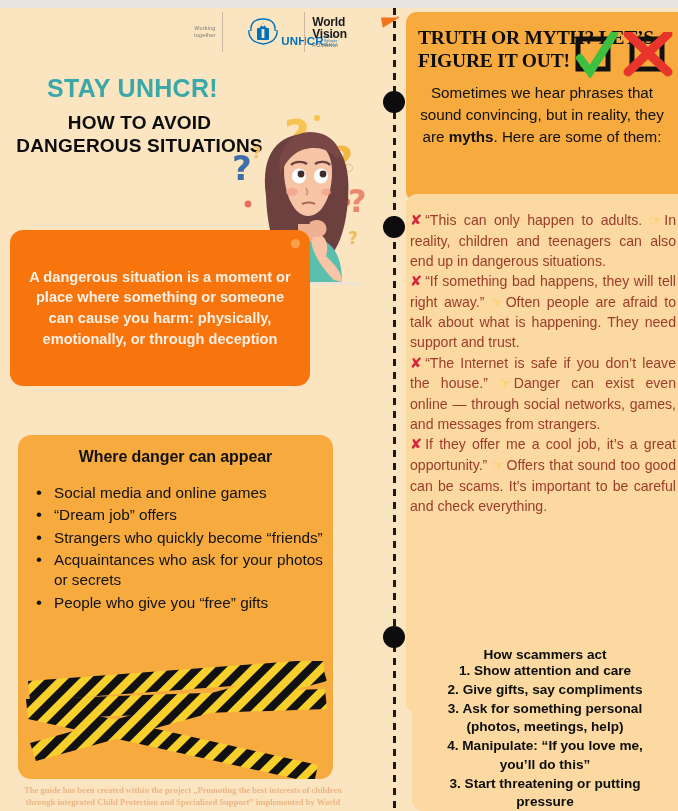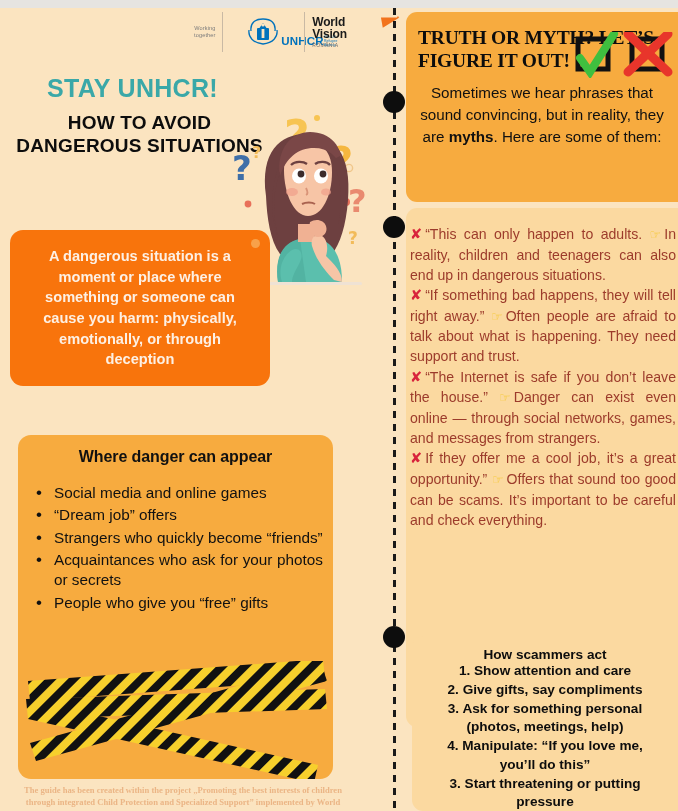--- a/index.html
+++ b/index.html
@@ -72,21 +72,21 @@
     font-weight: bold; font-size: 19px; line-height: 1.22; color: #0d0d0d;
     letter-spacing: .2px;
     padding-left: 14px;
   }
 
   
   .illustration { position: absolute; left: 222px; top: 96px; width: 165px; height: 230px; }
 
   
   .def-card {
-    position: absolute; left: 10px; top: 222px; width: 260px; height: 156px;
+    position: absolute; left: 10px; top: 222px; width: 300px; height: 156px;
     background: #f8740c; border-radius: 13px;
     display: flex; align-items: center; justify-content: center;
     padding: 8px 14px;
   }
   .def-card .dot {
     position: absolute; right: 10px; top: 9px; width: 9px; height: 9px;
     border-radius: 50%; background: #f8a14a;
   }
   .def-text {
     font-weight: bold; font-size: 14.6px; line-height: 1.42; color: #fdf0e4;
@@ -154,21 +154,21 @@
   .truth-marks {
     position: absolute; right: 4px; top: 20px; width: 100px; height: 46px;
   }
   .truth-body {
     margin-top: 10px; text-align: center;
     font-size: 15.2px; line-height: 1.45; color: #101010;
   }
   .truth-body b { font-weight: bold; }
 
   .myth-panel {
-    position: absolute; left: 0; top: 200px; width: 272px; height: 519px;
+    position: absolute; left: 0; top: 186px; width: 272px; height: 519px;
     background: #fbd9a0; border-radius: 11px 0 0 11px;
     padding: 16px 2px 8px 4px;
   }
   .myth-list { list-style: none; }
   .myth-list li {
     font-size: 14.1px; line-height: 1.43; color: #9c3b2b;
     text-align: justify; text-justify: inter-word;
     margin-bottom: 0;
   }
   .myth-list li .xm {

